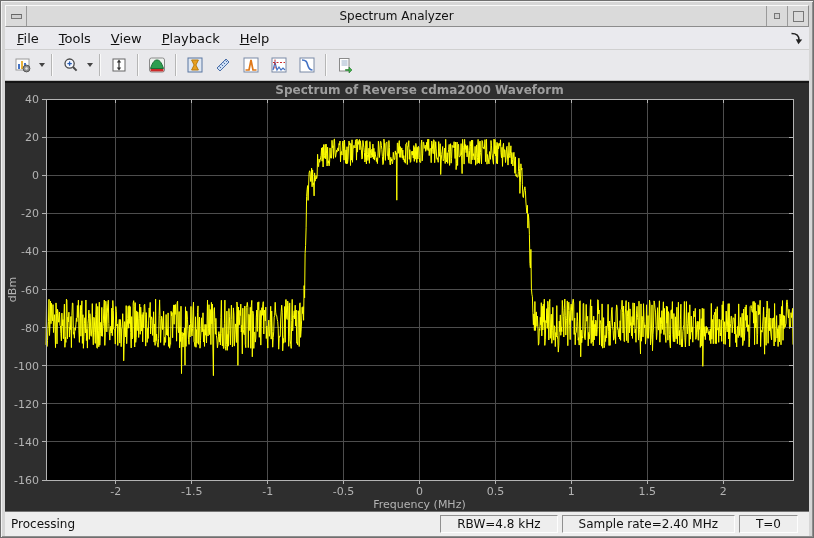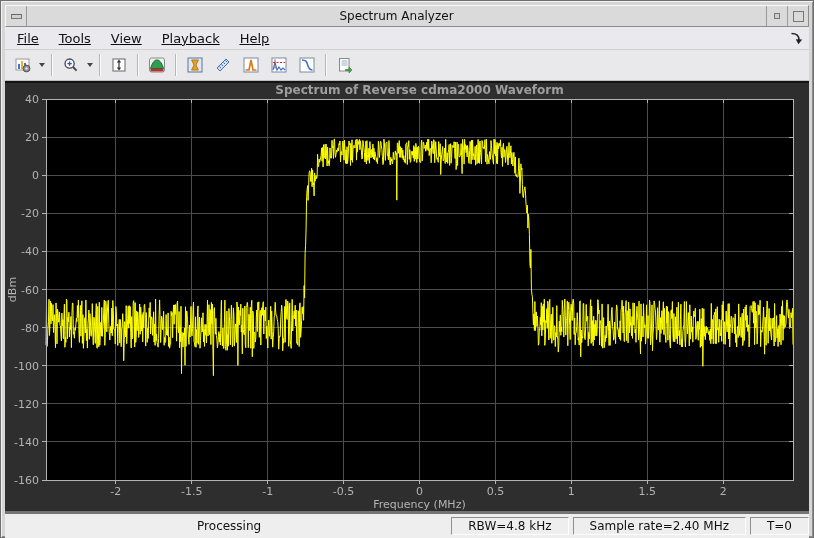--- a/index.html
+++ b/index.html
@@ -10,40 +10,40 @@
   .titlebar{height:20px;background:#dadada;border-top:1px solid #f8f8f8;border-left:1px solid #f8f8f8;
             border-right:1px solid #8c8c8c;border-bottom:1px solid #8c8c8c;display:flex;align-items:center;}
   .tb-btn{width:20px;height:100%;display:flex;align-items:center;justify-content:center;
           border-right:1px solid #9a9a9a;background:#dadada;cursor:default;}
   .tb-btn.right{border-right:none;border-left:1px solid #9a9a9a;}
   .tb-btn .dash{width:9px;height:3px;border:1px solid #777;border-top-color:#666;background:#cfcfcf;}
   .tb-btn .dot{width:4px;height:4px;border:1px solid #777;background:#cfcfcf;}
   .tb-btn .sq{width:9px;height:9px;border:1px solid #777;background:#dadada;}
   .tb-title{flex:1;text-align:center;font-size:12px;color:#111;}
   
-  .menubar{height:22px;background:#eaeaee;display:flex;align-items:center;border-bottom:1px solid #d0d0d0;text-decoration:underline;}
+  .menubar{height:22px;background:#eaeaee;display:flex;align-items:center;border-bottom:1px solid #d0d0d0;}
   .menu-item{font-size:13px;color:#111;padding:2px 8px;margin-left:4px;}
   .menu-item u{text-decoration:underline;}
   .menu-spacer{flex:1;}
   .dock-arrow{width:18px;height:18px;margin-right:4px;display:flex;align-items:center;justify-content:center;}
   
   .toolbar{height:30px;background:#e9e9ec;display:flex;align-items:center;padding-left:4px;border-bottom:1px solid #bdbdbd;}
   .tool-btn{width:26px;height:24px;display:flex;align-items:center;justify-content:center;border:1px solid transparent;}
   .tool-caret{width:10px;height:24px;display:flex;align-items:center;justify-content:center;}
   .caret{width:0;height:0;border-left:3px solid transparent;border-right:3px solid transparent;border-top:4px solid #444;}
   .tool-sep{width:1px;height:22px;background:#b6b6b6;border-right:1px solid #fafafa;margin:0 4px;}
   
   .figure{height:428px;background:#2e2e2e;border-top:2px solid #141414;position:relative;}
   .figure svg{position:absolute;left:0;top:0;}
   
-  .statusbar{height:24px;background:#eeeeee;border-top:3px solid #737373;display:flex;align-items:center;font-size:12px;color:#111;text-align:center;}
+  .statusbar{height:24px;background:#eeeeee;border-top:1px solid #737373;display:flex;align-items:center;font-size:12px;color:#111;}
   .status-left{margin-left:6px;flex:1;}
   .panel{border:1px solid;border-color:#909090 #fdfdfd #fdfdfd #909090;background:#eee;
          padding:1px 16px;margin-left:4px;font-size:12px;white-space:nowrap;}
-  .panel:last-child{margin-right:0;}
+  .panel:last-child{margin-right:11px;}
 </style>
 </head>
 <body>
 
 <div class="window">
 
   <div class="titlebar">
     <div class="tb-btn">
       <span class="dash"></span>
     </div>

